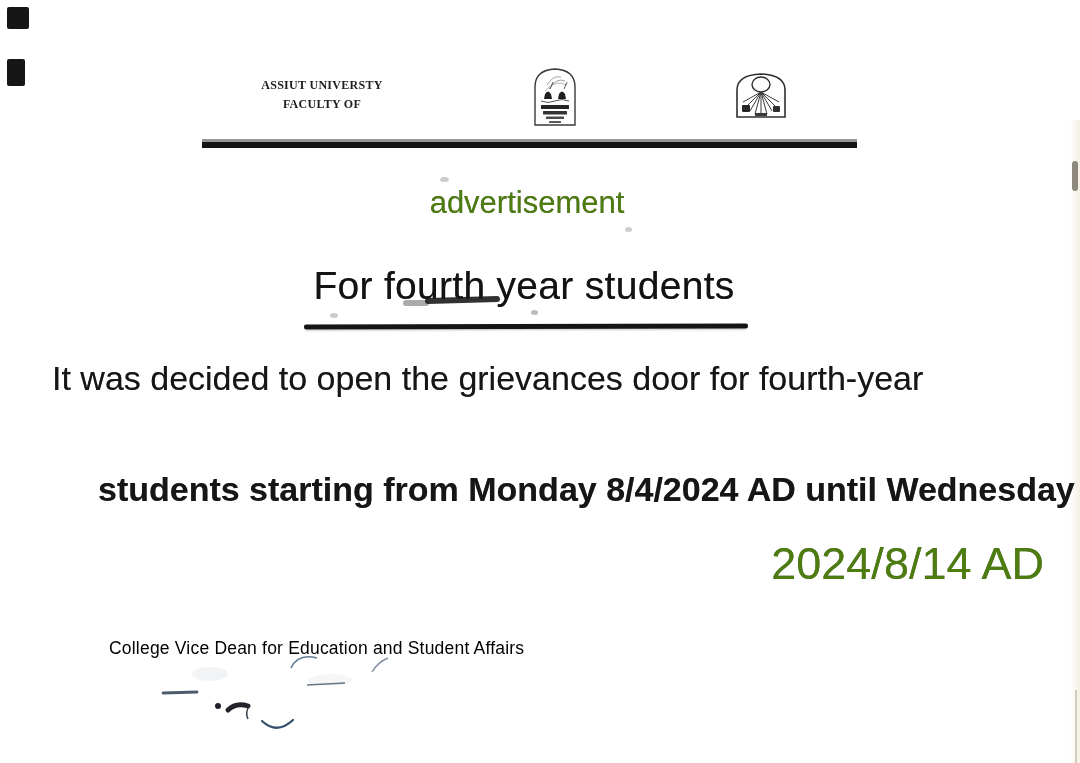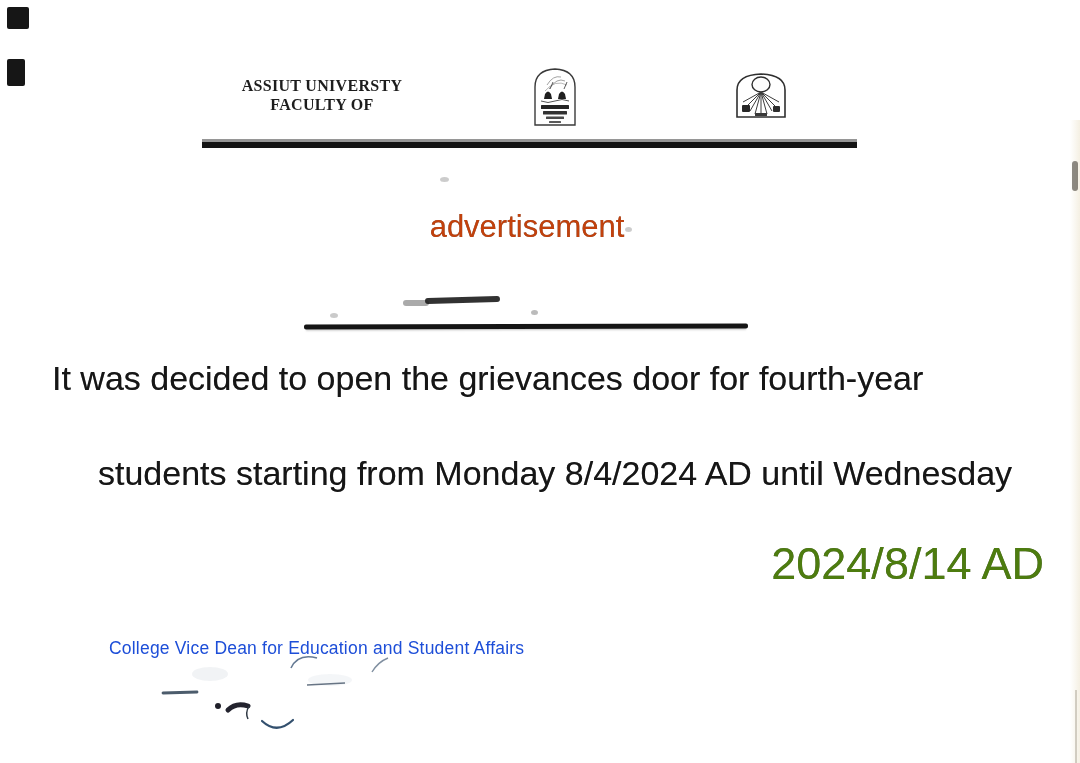--- a/index.html
+++ b/index.html
@@ -32,68 +32,67 @@
   .speck2 { left: 330px; top: 313px; width: 8px; height: 5px; background: #8a8a8a; opacity: .45; }
   .speck3 { left: 531px; top: 310px; width: 7px; height: 5px; background: #777; opacity: .5; }
   .speck4 { left: 625px; top: 227px; width: 7px; height: 5px; background: #999; opacity: .5; }
 
   
   .org-block {
     left: 222px; top: 76px; width: 200px;
     text-align: center;
     font-family: "Liberation Serif", serif;
     font-weight: bold;
-    font-size: 16px;
+    font-size: 12px;
     line-height: 19px;
     letter-spacing: .3px;
     color: #1d1d1d;
   }
   .logo-left  { left: 533px; top: 67px; }
   .logo-right { left: 735px; top: 72px; }
   .header-rule {
     left: 202px; top: 139px; width: 655px; height: 9px;
     border-top: 3px solid #969696;
     background: #141414;
   }
 
   
   .title {
     left: 0; top: 185px; width: 1054px;
-    text-align: center; font-size: 31px; color: #c2410c;
+    text-align: center; font-size: 31px; color: #4d7c0f;
     text-shadow: 0 0 .4px rgba(0,0,0,.55);
-    margin-top: 24px;
   }
   .subtitle {
     left: 0; top: 264px; width: 1048px;
     text-align: center; font-size: 39px; color: #131313;
     letter-spacing: .3px;
     text-shadow: 0 0 .5px rgba(0,0,0,.6);
   }
   .subtitle-smear { left: 425px; top: 297px; width: 75px; height: 6px;
     background: #1c1c1c; border-radius: 3px; transform: rotate(-1.5deg); opacity: .9; }
   .subtitle-blob { left: 403px; top: 300px; width: 26px; height: 6px;
     background: #555; border-radius: 3px; opacity: .5; }
   .subtitle-underline {
     left: 304px; top: 324px; width: 444px; height: 4.5px;
     background: #151515; border-radius: 2px;
     transform: rotate(-.15deg);
     box-shadow: 0 3px 2px -2px rgba(0,0,0,.35);
   }
   .body-line { text-align: left; font-size: 34px; color: #161616;
     text-shadow: 0 0 .4px rgba(0,0,0,.5); }
   .body-1 { left: 52px; top: 359px; width: 1028px; }
-  .body-2 { left: 98px; top: 454px; width: 982px; }
+  .body-2 { left: 98px; top: 470px; width: 982px; font-weight: bold; }
   .body-3 {
     right: 36px; top: 538px;
     text-align: right; font-size: 45px; color: #4d7c0f;
     text-shadow: 0 0 .6px rgba(0,0,0,.6);
   }
 
   
-  .sig-role { left: 109px; top: 638px; font-size: 17.5px; color: #1d4ed8; letter-spacing: .2px; }
+  .sig-role { left: 109px; top: 638px; font-size: 17.5px; color: #000000; letter-spacing: .2px; }
   .sig-name { left: 203px; top: 680px; font-size: 20.5px; color: #5e6c7c; letter-spacing: .3px; z-index: 2; }
   .sig-strokes { left: 150px; top: 648px; z-index: 1; }
 
   svg { display: block; }
 </style>
 </head>
 <body>
 
 <div class="page">
 
@@ -148,20 +147,21 @@
       <rect x="7" y="33" width="8" height="7" rx="1" fill="#272727"></rect>
       <rect x="38" y="34" width="7" height="6" rx="1" fill="#2e2e2e"></rect>
       <rect x="20" y="41" width="12" height="3" rx=".5" fill="#383838"></rect>
     </svg>
   </div>
 
   <div class="abs header-rule"></div>
 
   <div class="abs title">advertisement</div>
 
+  <div class="abs subtitle">For fourth year students</div>
   <div class="abs subtitle-blob"></div>
   <div class="abs subtitle-smear"></div>
   <div class="abs subtitle-underline"></div>
 
   <div class="abs body-line body-1">It was decided to open the grievances door for fourth-year</div>
   <div class="abs body-line body-2">students starting from Monday 8/4/2024 AD until Wednesday</div>
   <div class="abs body-3">2024/8/14 AD</div>
 
   <div class="abs sig-role">College Vice Dean for Education and Student Affairs</div>
 

